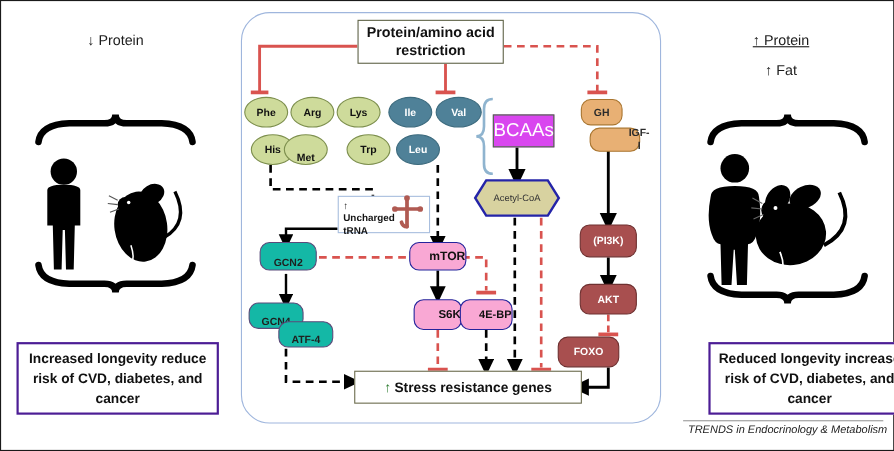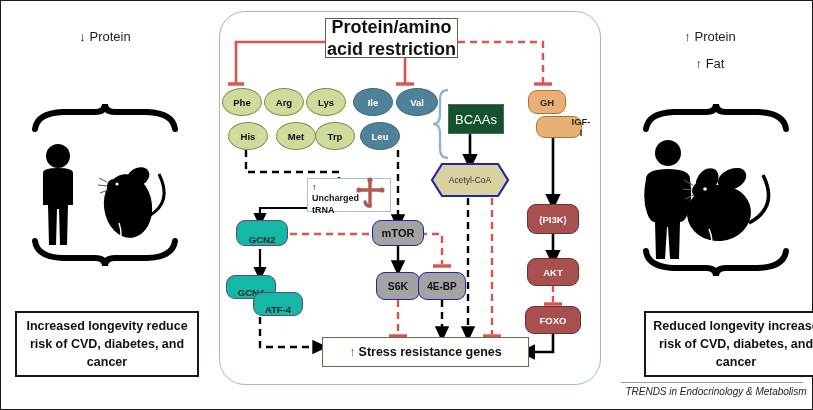--- a/index.html
+++ b/index.html
@@ -3,43 +3,43 @@
 <meta charset="utf-8">
 <style>
   html,body{margin:0;padding:0;background:#fff;}
   body{width:813px;height:410px;overflow:hidden;
        font-family:"Liberation Sans","DejaVu Sans",sans-serif;}
   #root{position:relative;width:813px;height:410px;border:1px solid #1a1a1a;box-sizing:border-box;background:#ffffff;}
 
   
   .side-head{position:absolute;width:100%;text-align:center;font-size:13px;color:#1c1c1c;}
 
-  .outcome-box{position:absolute;border:2px solid #0f172a;background:#fff;
+  .outcome-box{position:absolute;border:2px solid #4c1d95;background:#fff;
       text-align:center;font-weight:bold;font-size:12.5px;color:#111;
       display:flex;align-items:center;line-height:1.45;}
 
   
   #center{position:absolute;left:218px;top:10px;width:380px;height:372px;
           border:1.6px solid #9fb6dd;border-radius:26px;background:#fff;}
 
   .node{position:absolute;box-sizing:border-box;display:flex;
         align-items:center;justify-content:center;text-align:center;
         font-weight:bold;color:#111;}
 
   .aa{border-radius:50%;border:1.4px solid #7d8f4e;background:#cedb9b;font-size:9.5px;}
   .aa.bc{background:#4f8198;border-color:#3d6b7e;color:#fff;}
 
-  .rect-box{border:1.6px solid #5f6348;background:#fff;font-size:18px;}
-
-  .bcaa{border:1.6px solid #4a6e45;background:#14532d;color:#fff;font-size:13px;font-weight:normal;}
+  .rect-box{border:1.6px solid #5f6348;background:#fff;font-size:13px;}
+
+  .bcaa{border:1.6px solid #4a6e45;background:#d946ef;color:#fff;font-size:17px;font-weight:normal;}
 
   .pill{border-radius:9px;font-size:9.5px;}
   .pill.orange{background:#e8b074;border:1.4px solid #a9752f;color:#2b2b2b;}
   .pill.purple{background:#14b8a6;border:1.4px solid #5b4a7a;color:#1f1f1f;align-items:flex-end;}
-  .pill.blue{background:#a3a3a3;border:1.6px solid #24249c;color:#111;}
+  .pill.blue{background:#f9a8d4;border:1.6px solid #24249c;color:#111;justify-content:flex-end;}
   .pill.red{background:#a84f4f;border:1.4px solid #6e3030;color:#fff;}
 
   .hexlabel{position:absolute;display:flex;align-items:center;justify-content:center;
             font-size:8.5px;color:#333;font-weight:normal;}
 
   .trna-box{position:absolute;border:1.3px solid #a8bede;background:#fff;}
   .trna-text{position:absolute;font-size:9px;font-weight:bold;color:#141414;line-height:1.25;}
 
   .srg{position:absolute;border:1.8px solid #6b6b4d;background:#fff;
        display:flex;align-items:center;justify-content:center;
@@ -79,21 +79,21 @@
       <path d="M106,181 l-8,-4 M106,185 l-9,-1 M107,189 l-8,3" stroke="#555" stroke-width="1" fill="none"></path>
       <path d="M118,222 q4,12 0,18" stroke="#fff" stroke-width="1.4" fill="none"></path>
     </g>
   </svg>
 
   <div class="outcome-box" style="left:14px;top:310px;width:180px;height:62px;">
     <span>Increased longevity reduce risk of CVD, diabetes, and cancer</span>
   </div>
 
   <div class="side-head" style="left:605px;top:28px;">
-    <div style="width:208px;">↑ Protein</div>
+    <div style="width:208px;text-decoration:underline;">↑ Protein</div>
     <div style="width:208px;margin-top:12px;">↑ Fat</div>
   </div>
 
   <svg class="layer" width="813" height="410">
     <path d="M645,128 Q647,112 673,111 L705,111 Q715,111 715,103 Q715,111 725,111 L757,111 Q783,112 785,128" fill="none" stroke="#000" stroke-width="6" stroke-linecap="round"></path>
     <path d="M645,250 Q647,266 673,267 L705,267 Q715,267 715,275 Q715,267 725,267 L757,267 Q783,266 785,250" fill="none" stroke="#000" stroke-width="6" stroke-linecap="round"></path>
 
     <g>
       <circle cx="667" cy="152" r="13" fill="#000"></circle>
       <path d="M645,178 q0,-10 22,-10 q22,0 22,10 q3,20 -2,34 q-3,9 -8,9 l-1,37 l-9,0 l-2,-32 l-1,0 l-2,32 l-9,0 l-1,-37 q-5,0 -8,-9 q-5,-14 -1,-34 Z" fill="#000"></path>
@@ -194,21 +194,21 @@
     <div class="node aa bc" style="left:133px;top:76px;width:40px;height:28px;">
       <span>Ile</span>
       </div>
     <div class="node aa bc" style="left:176px;top:76px;width:42px;height:28px;">
       <span>Val</span>
       </div>
 
     <div class="node aa" style="left:8px;top:110px;width:40px;height:28px;">
       <span>His</span>
       </div>
-    <div class="node aa" style="left:56px;top:110px;width:40px;height:28px;">
+    <div class="node aa" style="left:38px;top:110px;width:40px;height:28px;align-items:flex-end;">
       <span>Met</span>
       </div>
     <div class="node aa" style="left:95px;top:110px;width:40px;height:28px;">
       <span>Trp</span>
       </div>
     <div class="node aa bc" style="left:140px;top:110px;width:40px;height:28px;">
       <span>Leu</span>
       </div>
 
     <div class="node bcaa" style="left:228px;top:92px;width:56px;height:30px;">
@@ -264,21 +264,21 @@
     <div class="node pill blue" style="left:198px;top:260px;width:48px;height:28px;font-size:10px;">
       <span>4E-BP</span>
       </div>
 
     <div class="node pill red" style="left:307px;top:192px;width:52px;height:30px;">
       <span>(PI3K)</span>
       </div>
     <div class="node pill red" style="left:307px;top:246px;width:52px;height:28px;">
       <span>AKT</span>
       </div>
-    <div class="node pill red" style="left:305px;top:294px;width:56px;height:28px;">
+    <div class="node pill red" style="left:287px;top:294px;width:56px;height:28px;">
       <span>FOXO</span>
       </div>
 
     <div class="srg" style="left:102px;top:325px;width:205px;height:28px;">
       <span class="up">↑</span>
       <span>Stress resistance genes</span>
     </div>
 
   </div>
 </div>

